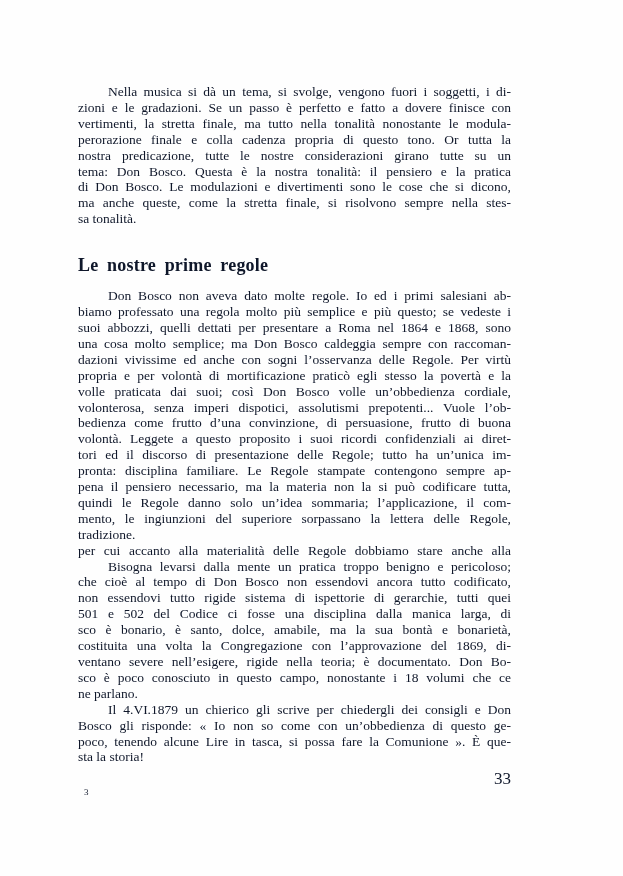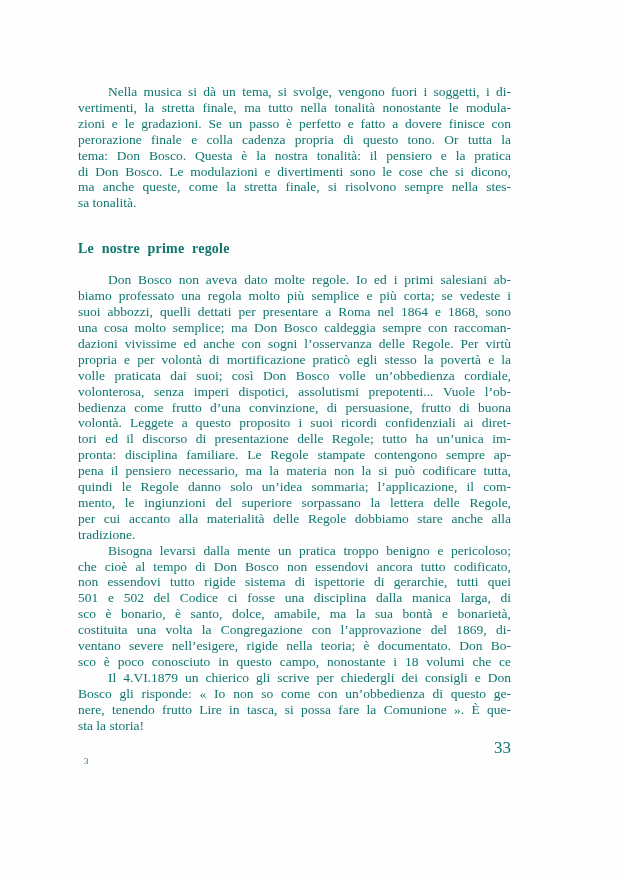--- a/index.html
+++ b/index.html
@@ -5,21 +5,21 @@
   html, body {
     margin: 0;
     padding: 0;
     background: #ffffff;
   }
   .scan-page {
     position: relative;
     width: 623px;
     height: 876px;
     background: #fefefe;
-    color: #0f766e;
+    color: #0f172a;
     font-family: "Liberation Serif", "DejaVu Serif", serif;
     overflow: hidden;
   }
   .content {
     position: absolute;
     left: 78px;
     top: 84px;
     width: 433px;
     font-size: 13.5px;
   }
@@ -27,21 +27,21 @@
   .line {
     line-height: 15.9px;
     text-align: justify;
     text-align-last: justify;
     white-space: normal;
   }
   .line.first { text-indent: 30px; }
   .line.last  { text-align-last: left; }
   .it { }
   .section-heading {
-    font-size: 14px;
+    font-size: 18px;
     font-weight: bold;
     line-height: 16px;
     margin: 30px 0 15px 0;
     word-spacing: 4px;
     letter-spacing: 0.2px;
   }
   .page-number {
     margin-top: 6px;
     line-height: 16px;
     text-align: right;
@@ -55,66 +55,68 @@
   }
 </style>
 </head>
 <body>
 
 <div class="scan-page">
   <div class="content">
 
     <div class="paragraph">
         <div class="line first"><span>Nella musica si dà un tema, si svolge, vengono fuori i soggetti, i di-</span></div>
+        <div class="line"><span>zioni e le gradazioni. Se un passo è perfetto e fatto a dovere finisce con</span></div>
         <div class="line"><span>vertimenti, la stretta finale, ma tutto nella tonalità nonostante le modula-</span></div>
-        <div class="line"><span>zioni e le gradazioni. Se un passo è perfetto e fatto a dovere finisce con</span></div>
         <div class="line"><span>perorazione finale e colla cadenza propria di questo tono. Or tutta la</span></div>
+        <div class="line"><span>nostra predicazione, tutte le nostre considerazioni girano tutte su un</span></div>
         <div class="line"><span>tema: Don Bosco. Questa è la nostra tonalità: il pensiero e la pratica</span></div>
         <div class="line"><span>di Don Bosco. Le modulazioni e divertimenti sono le cose che si dicono,</span></div>
         <div class="line"><span>ma anche queste, come la stretta finale, si risolvono sempre nella stes-</span></div>
         <div class="line last"><span>sa tonalità.</span></div>
       </div>
 
     <h2 class="section-heading">Le nostre prime regole</h2>
 
     <div class="paragraph">
         <div class="line first"><span>Don Bosco non aveva dato molte regole. Io ed i primi salesiani ab-</span></div>
-        <div class="line"><span>biamo professato una regola molto più semplice e più corta; se vedeste i</span></div>
+        <div class="line"><span>biamo professato una regola molto più semplice e più questo; se vedeste i</span></div>
         <div class="line"><span>suoi abbozzi, quelli dettati per presentare a Roma nel 1864 e 1868, sono</span></div>
         <div class="line"><span>una cosa molto semplice; ma Don Bosco caldeggia sempre con raccoman-</span></div>
         <div class="line"><span>dazioni vivissime ed anche con sogni l’osservanza delle Regole. Per virtù</span></div>
         <div class="line"><span>propria e per volontà di mortificazione praticò egli stesso la povertà e la</span></div>
         <div class="line"><span>volle praticata dai suoi; così Don Bosco volle un’obbedienza cordiale,</span></div>
         <div class="line"><span>volonterosa, senza imperi dispotici, assolutismi prepotenti... Vuole l’ob-</span></div>
         <div class="line"><span>bedienza come frutto d’una convinzione, di persuasione, frutto di buona</span></div>
         <div class="line"><span>volontà. Leggete a questo proposito i suoi ricordi confidenziali ai diret-</span></div>
         <div class="line"><span>tori ed il discorso di presentazione delle Regole; tutto ha un’unica im-</span></div>
         <div class="line"><span>pronta: </span><span class="it">disciplina familiare.</span><span> Le Regole stampate contengono sempre ap-</span></div>
         <div class="line"><span>pena il pensiero necessario, ma la materia non la si può codificare tutta,</span></div>
         <div class="line"><span>quindi le Regole danno solo un’idea sommaria; l’applicazione, il com-</span></div>
         <div class="line"><span>mento, le ingiunzioni del superiore sorpassano la lettera delle Regole,</span></div>
+        <div class="line last"><span>tradizione.</span></div>
         <div class="line"><span>per cui accanto alla materialità delle Regole dobbiamo stare anche alla</span></div>
-        <div class="line last"><span>tradizione.</span></div>
       </div>
 
     <div class="paragraph">
         <div class="line first"><span>Bisogna levarsi dalla mente un pratica troppo benigno e pericoloso;</span></div>
         <div class="line"><span>che cioè al tempo di Don Bosco non essendovi ancora tutto codificato,</span></div>
         <div class="line"><span>non essendovi tutto rigide sistema di ispettorie di gerarchie, tutti quei</span></div>
         <div class="line"><span>501 e 502 del Codice ci fosse una disciplina dalla manica larga, di</span></div>
         <div class="line"><span>sco è bonario, è santo, dolce, amabile, ma la sua bontà e bonarietà,</span></div>
         <div class="line"><span>costituita una volta la Congregazione con l’approvazione del 1869, di-</span></div>
         <div class="line"><span>ventano severe nell’esigere, rigide nella teoria; è documentato. Don Bo-</span></div>
         <div class="line"><span>sco è poco conosciuto in questo campo, nonostante i 18 volumi che ce</span></div>
+        <div class="line last"><span>ne parlano.</span></div>
       </div>
 
     <div class="paragraph">
         <div class="line first"><span>Il 4.VI.1879 un chierico gli scrive per chiedergli dei consigli e Don</span></div>
         <div class="line"><span>Bosco gli risponde: « Io non so come con un’obbedienza di questo ge-</span></div>
-        <div class="line"><span>nere, tenendo frutto Lire in tasca, si possa fare la Comunione ». È que-</span></div>
+        <div class="line"><span>poco, tenendo alcune Lire in tasca, si possa fare la Comunione ». È que-</span></div>
         <div class="line last"><span>sta la storia!</span></div>
       </div>
 
     <div class="page-number">33</div>
 
     <div class="signature-mark">3</div>
 
   </div>
 </div>
 

